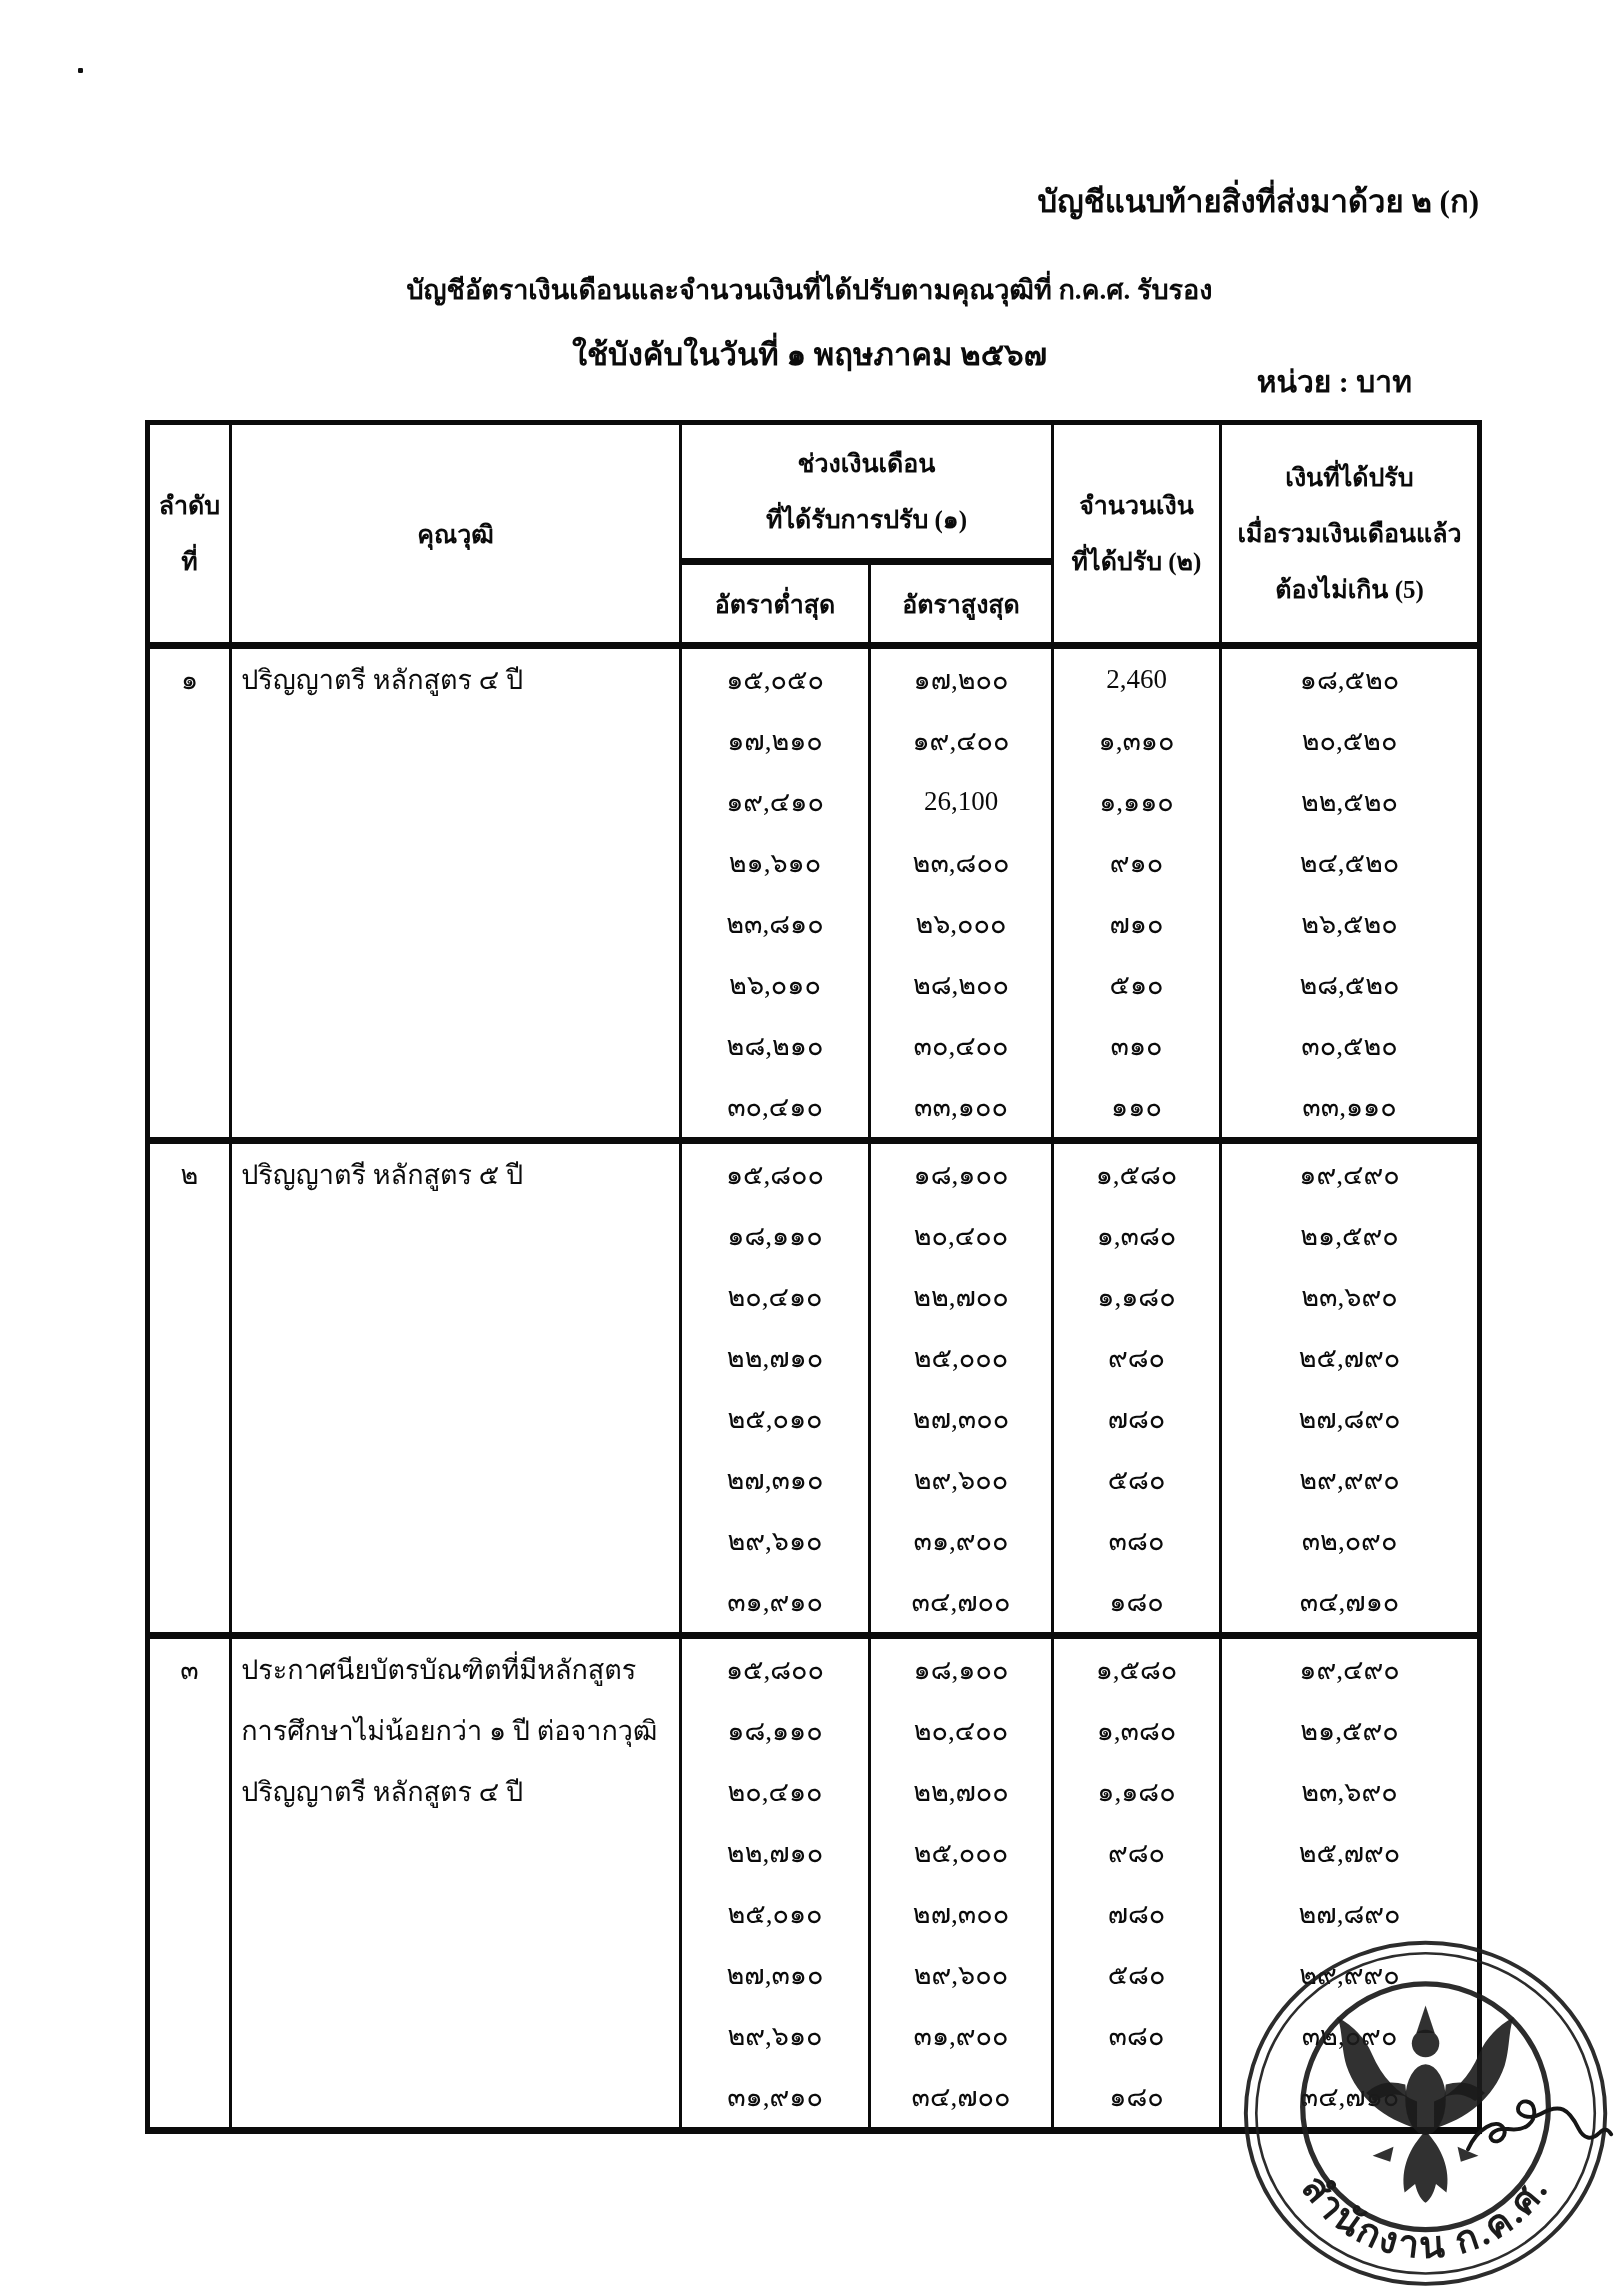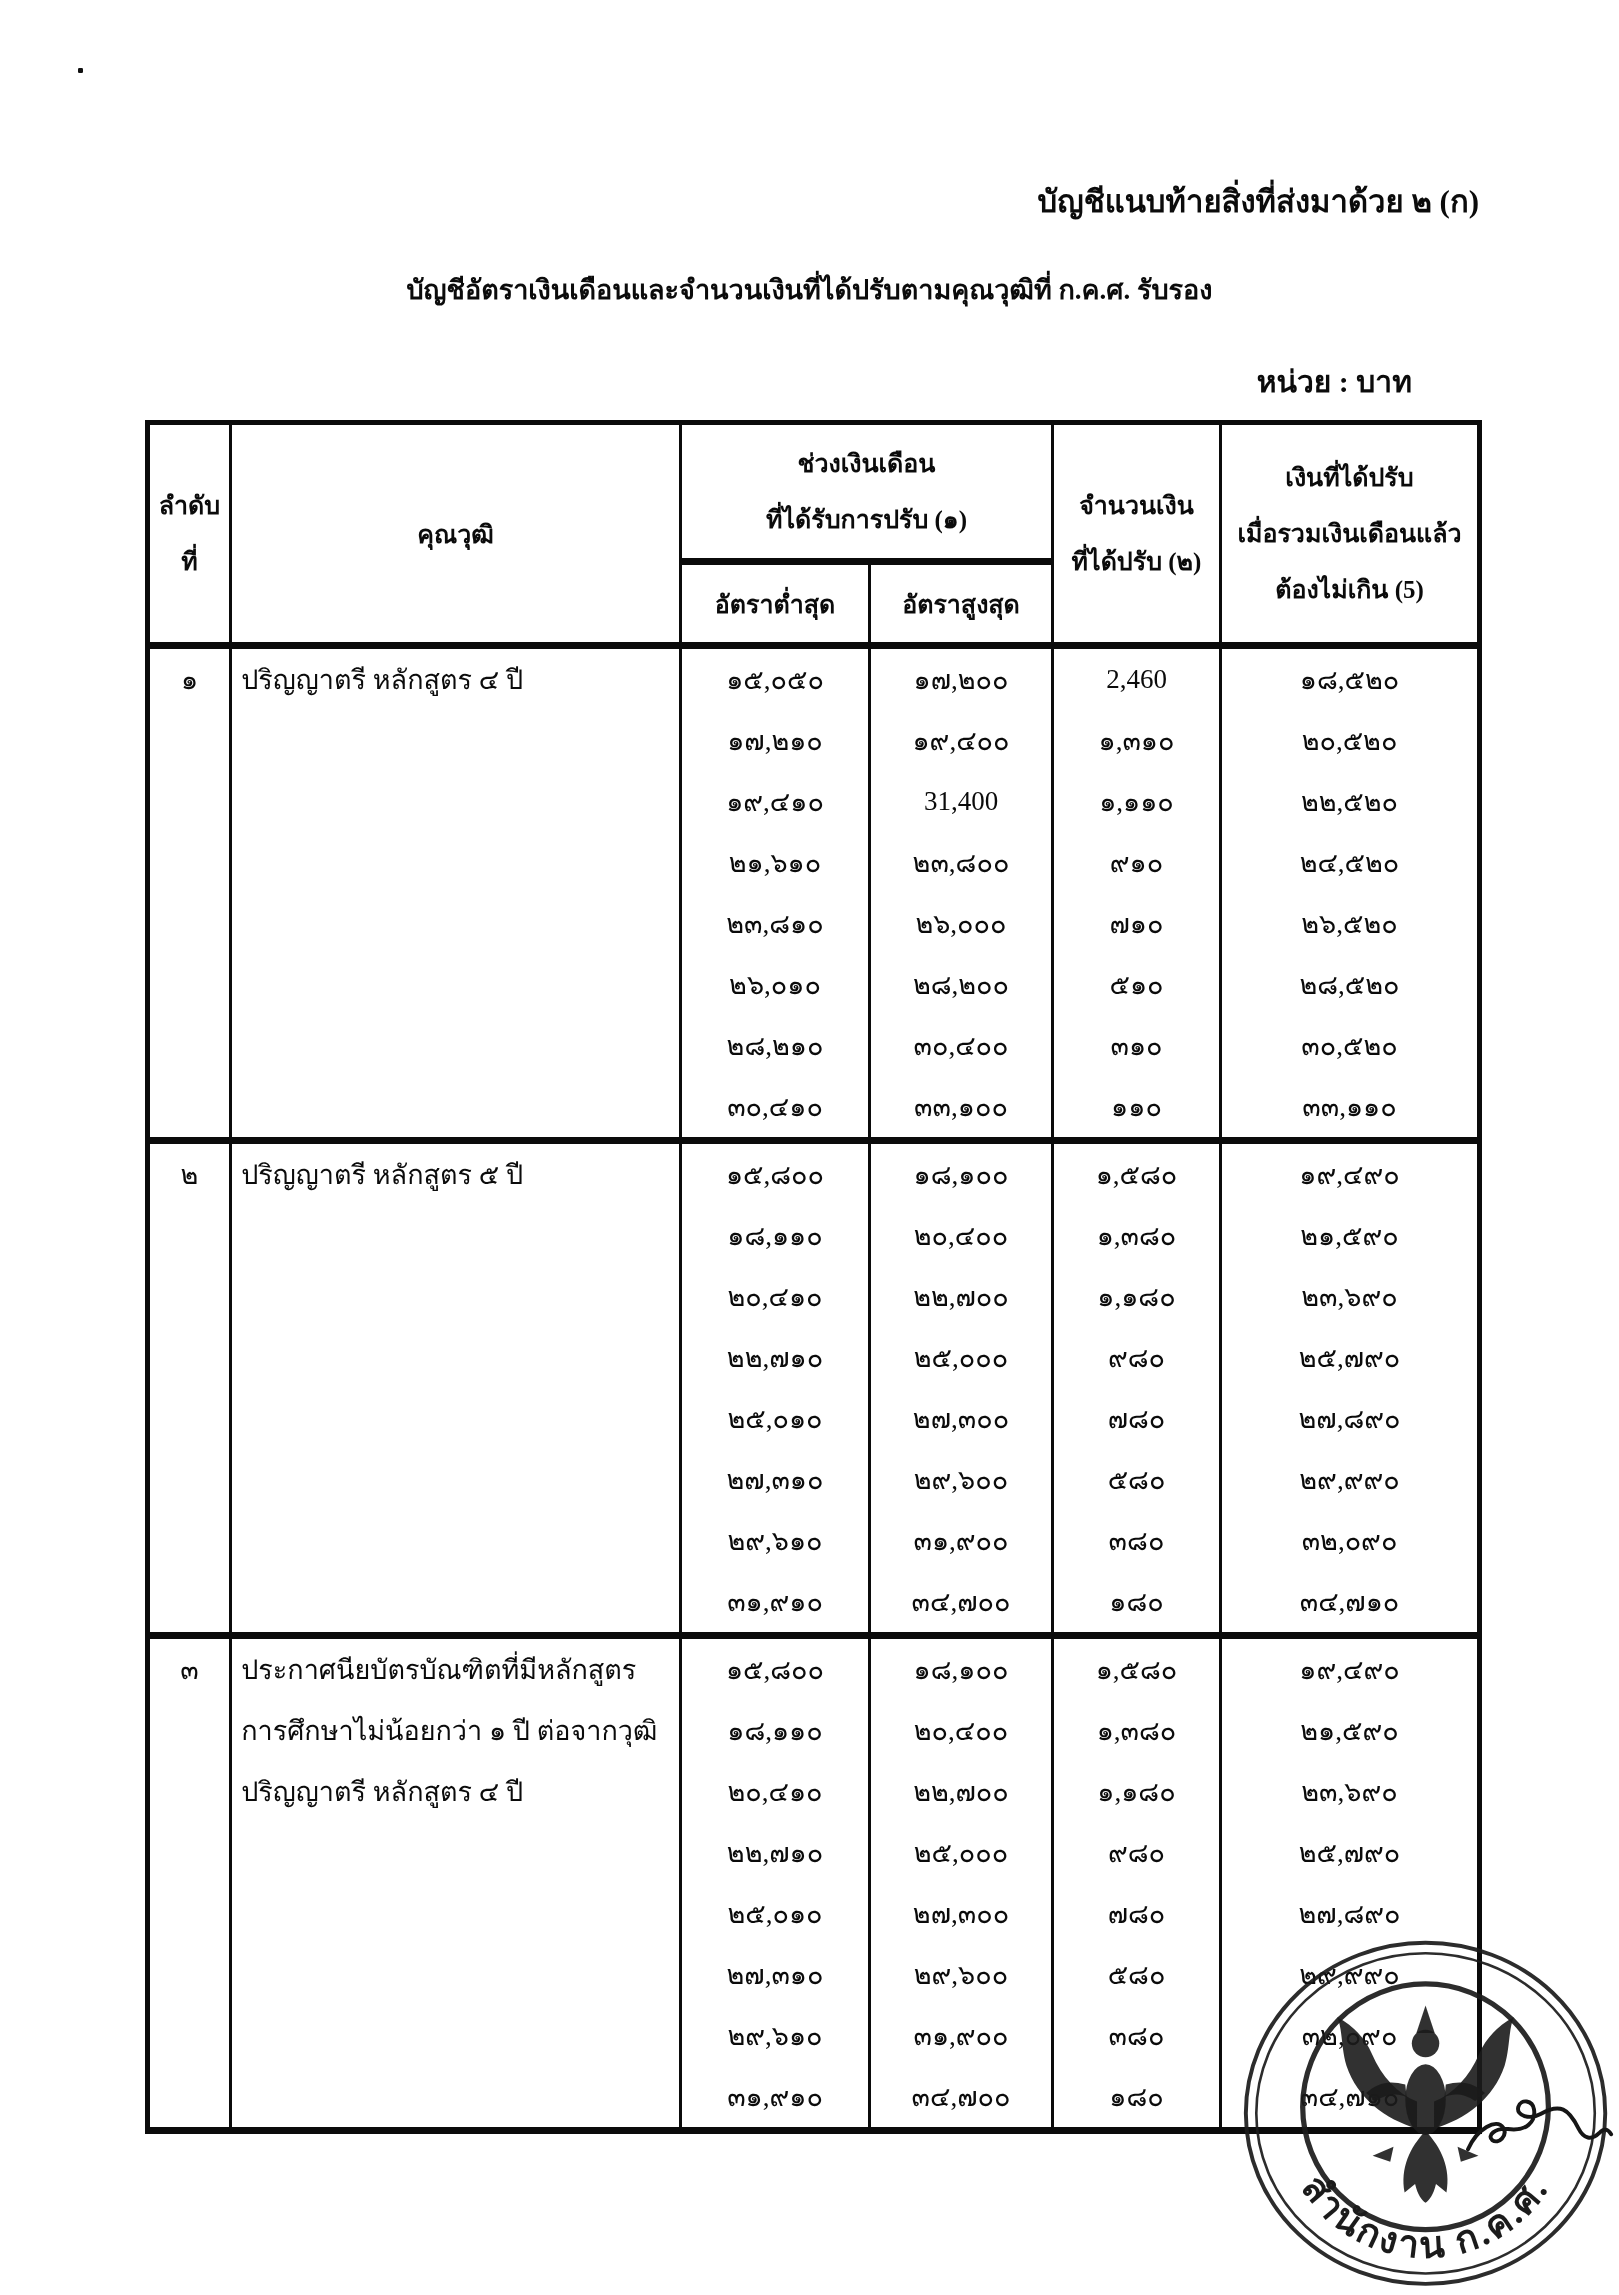--- a/index.html
+++ b/index.html
@@ -52,20 +52,21 @@
 </style>
 </head>
 <body>
 
 <div class="page">
 
   <div class="artifact-dot"></div>
 
   <div class="corner-note">บัญชีแนบท้ายสิ่งที่ส่งมาด้วย ๒ (ก)</div>
   <div class="doc-title">บัญชีอัตราเงินเดือนและจำนวนเงินที่ได้ปรับตามคุณวุฒิที่ ก.ค.ศ. รับรอง</div>
+  <div class="doc-subtitle">ใช้บังคับในวันที่ ๑ พฤษภาคม ๒๕๖๗</div>
   <div class="unit-label">หน่วย : บาท</div>
 
   <table class="rates">
     <colgroup>
       <col style="width:83px">
         <col style="width:450px">
         <col style="width:189px">
       <col style="width:183px">
         <col style="width:168px">
         <col style="width:259px">
@@ -110,21 +111,21 @@
             <div class="slot">๑๙,๔๑๐</div>
             <div class="slot">๒๑,๖๑๐</div>
             <div class="slot">๒๓,๘๑๐</div>
             <div class="slot">๒๖,๐๑๐</div>
             <div class="slot">๒๘,๒๑๐</div>
             <div class="slot">๓๐,๔๑๐</div>
           </td>
           <td class="c-val">
             <div class="slot">๑๗,๒๐๐</div>
             <div class="slot">๑๙,๔๐๐</div>
-            <div class="slot">31,400</div>
+            <div class="slot">26,100</div>
             <div class="slot">๒๓,๘๐๐</div>
             <div class="slot">๒๖,๐๐๐</div>
             <div class="slot">๒๘,๒๐๐</div>
             <div class="slot">๓๐,๔๐๐</div>
             <div class="slot">๓๓,๑๐๐</div>
           </td>
           <td class="c-val">
             <div class="slot">2,460</div>
             <div class="slot">๑,๓๑๐</div>
             <div class="slot">๑,๑๑๐</div>

